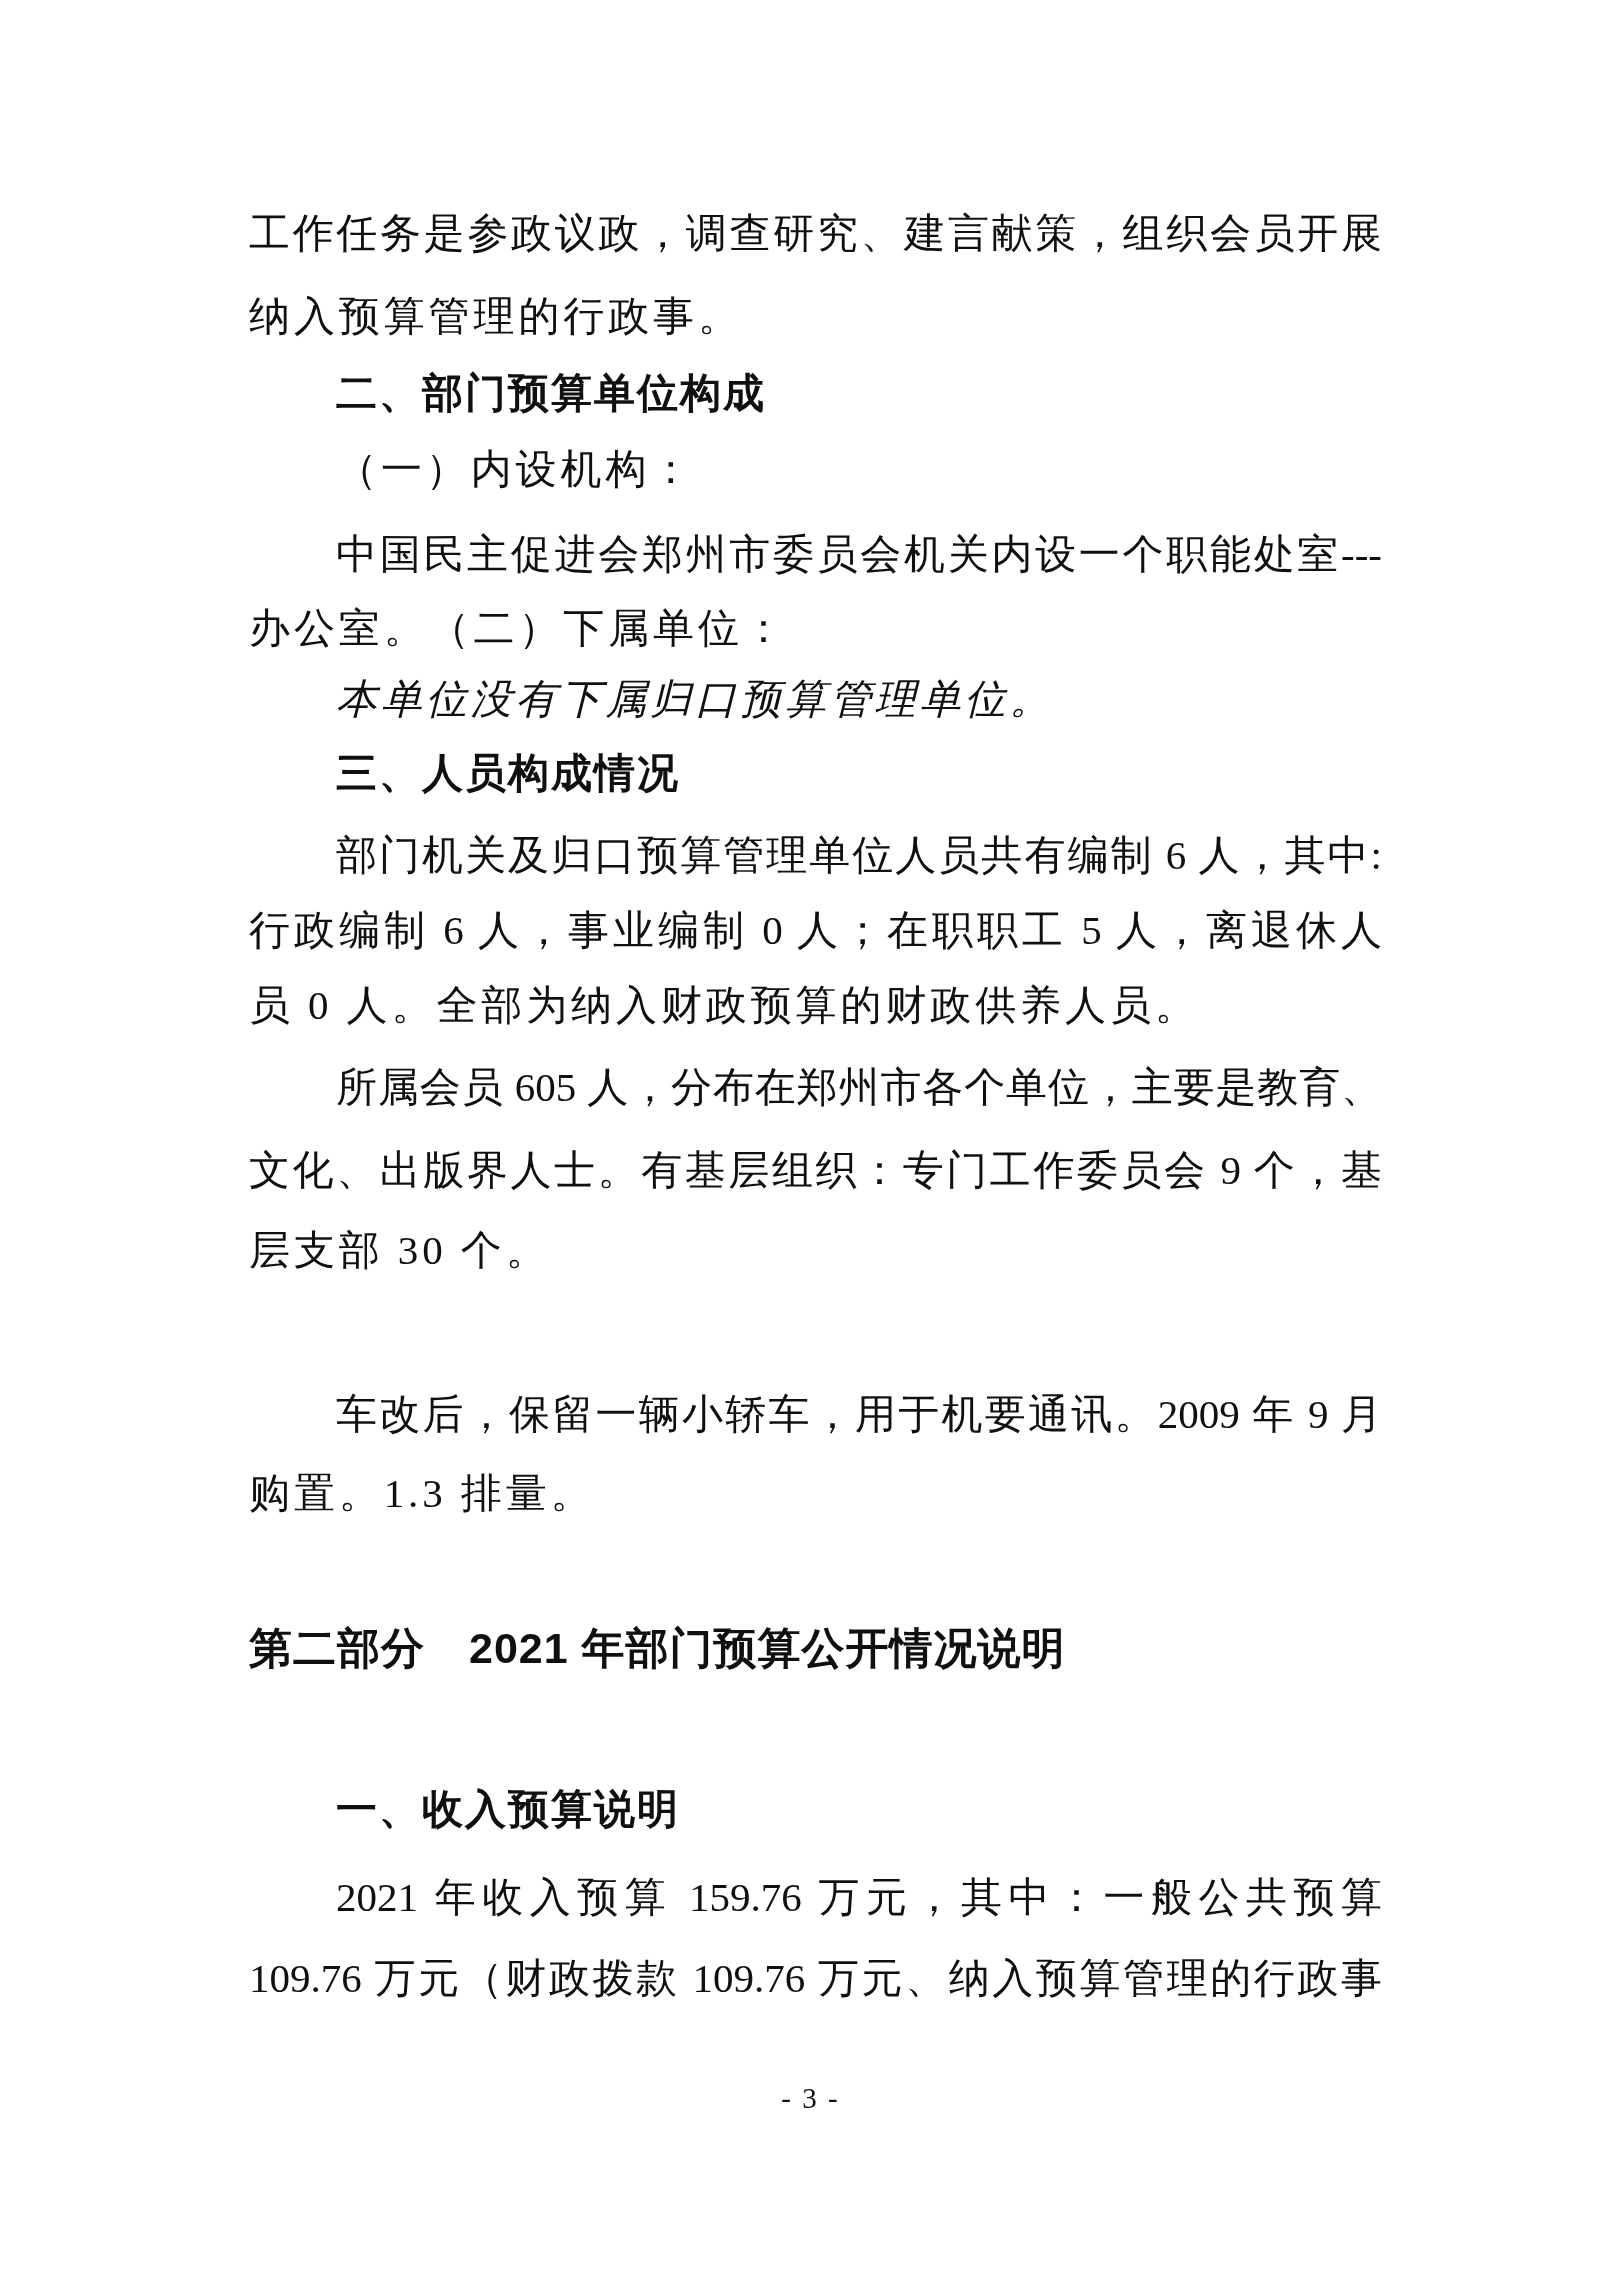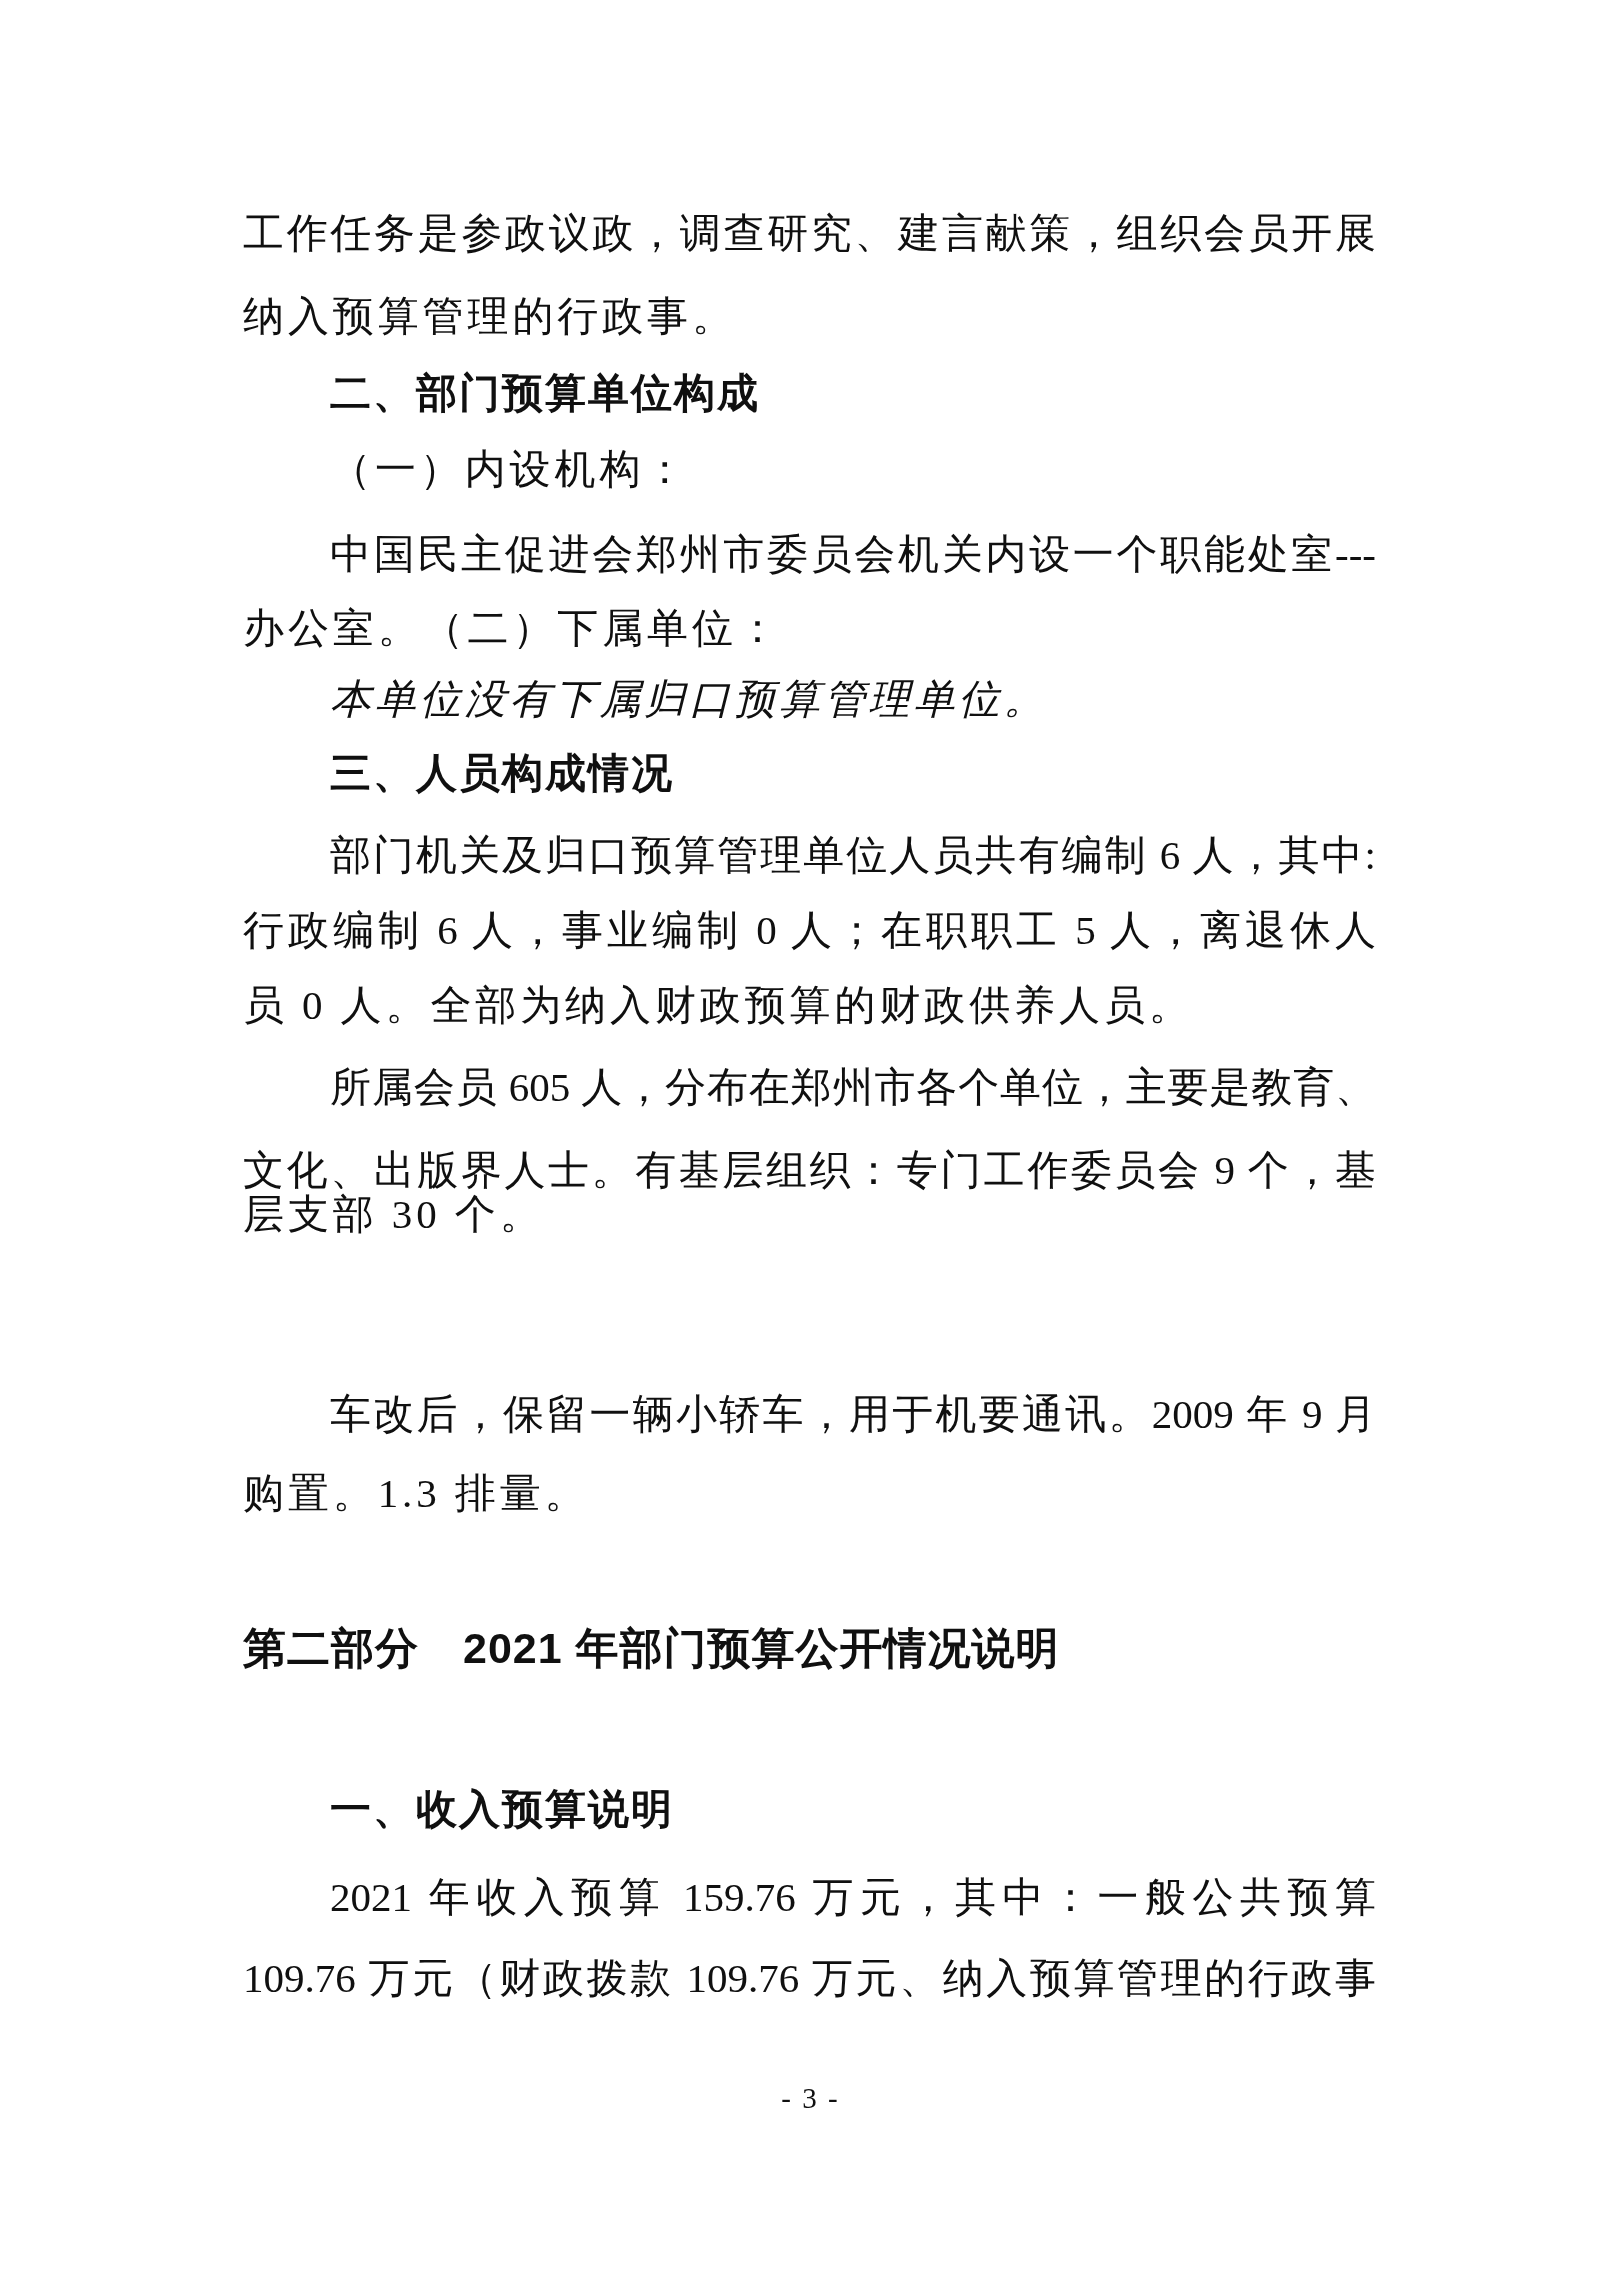--- a/index.html
+++ b/index.html
@@ -16,20 +16,21 @@
     overflow: hidden;
     font-family: "Liberation Serif", "DejaVu Serif", serif;
   }
   .line {
     position: absolute;
     font-size: 41px;
     line-height: 1.25;
     letter-spacing: 3.9px;
     white-space: nowrap;
     color: #101010;
+    margin-left: 6px;
   }
   
   .just {
     white-space: normal;
     letter-spacing: 0;
     text-align: justify;
     text-align-last: justify;
   }
   
   .hd {
@@ -80,21 +81,21 @@
   <div class="line just" style="top:830px; left:330px; width:1046px;">部门机关及归口预算管理单位人员共有编制 6 人，其中:</div>
 
   <div class="line just" style="top:905px; left:243px; width:1133px;">行政编制 6 人，事业编制 0 人；在职职工 5 人，离退休人</div>
 
   <div class="line" style="top:980px; left:243px;">员 0 人。全部为纳入财政预算的财政供养人员。</div>
 
   <div class="line just" style="top:1062px; left:330px; width:1046px;">所属会员 605 人，分布在郑州市各个单位，主要是教育、</div>
 
   <div class="line just" style="top:1145px; left:243px; width:1133px;">文化、出版界人士。有基层组织：专门工作委员会 9 个，基</div>
 
-  <div class="line" style="top:1189px; left:243px;">层支部 30 个。</div>
+  <div class="line" style="top:1225px; left:243px;">层支部 30 个。</div>
 
 
   <div class="line just" style="top:1389px; left:330px; width:1046px;">车改后，保留一辆小轿车，用于机要通讯。2009 年 9 月</div>
 
   <div class="line" style="top:1468px; left:243px;">购置。1.3 排量。</div>
 
   <div class="line title" style="top:1622px; left:243px; width:1133px;">第二部分　2021 年部门预算公开情况说明</div>
 
   <div class="line hd" style="top:1784px; left:330px;">一、收入预算说明</div>
 

